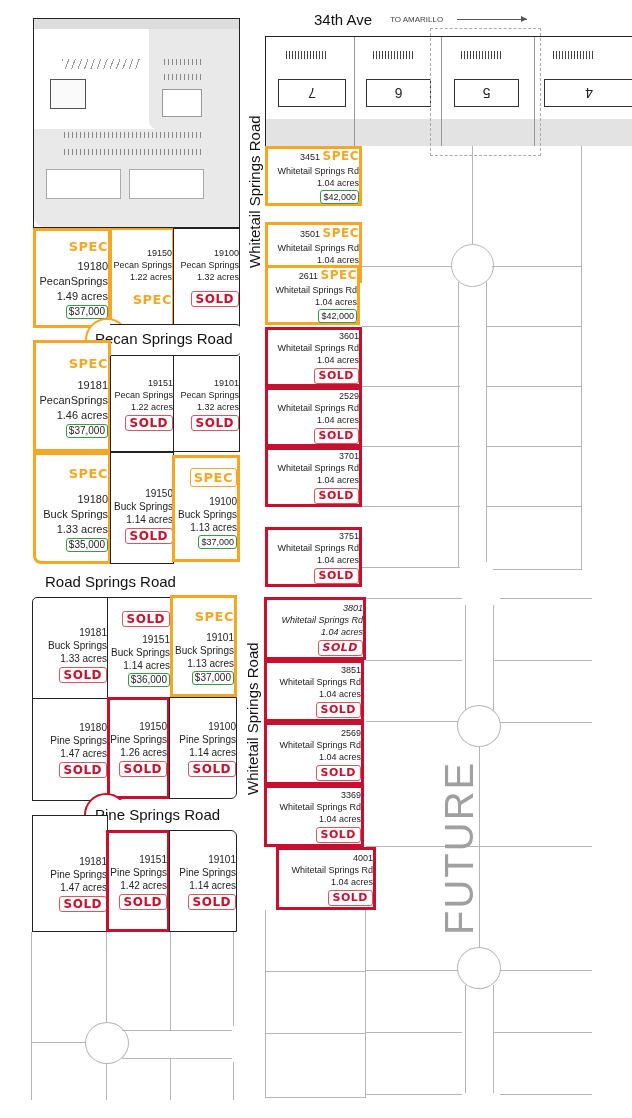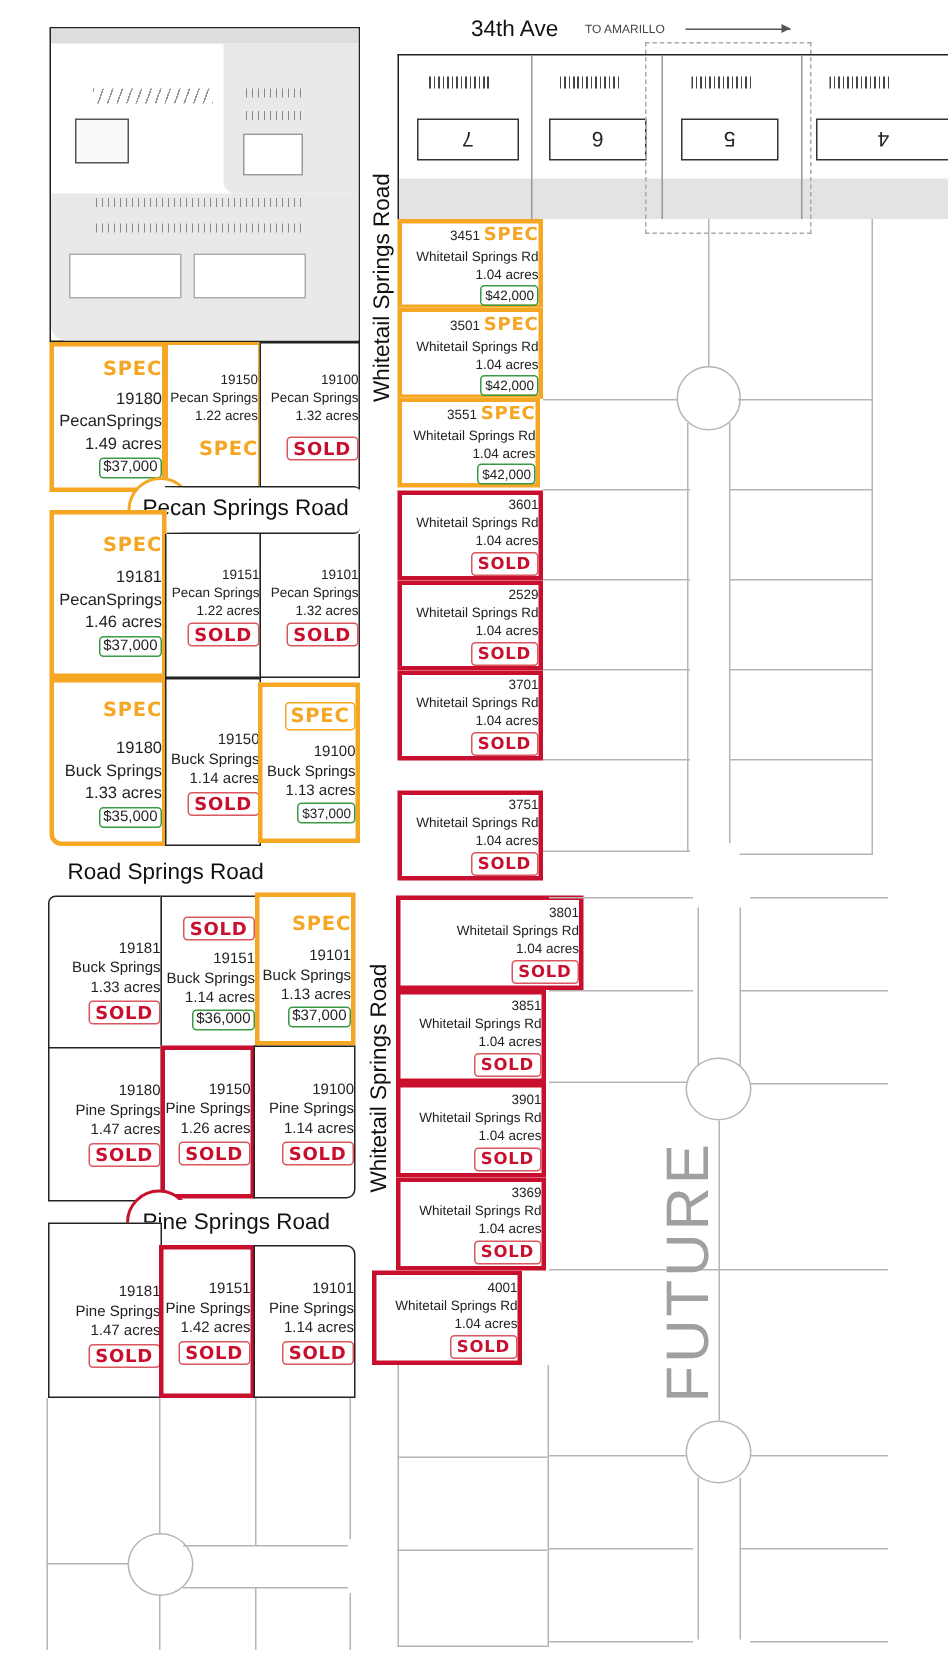--- a/index.html
+++ b/index.html
@@ -205,28 +205,28 @@
 
 <div class="road-label v" style="left:246px;top:268px;">Whitetail Springs Road</div>
 <div class="road-label v" style="left:244px;top:795px;">Whitetail Springs Road</div>
 
 <div class="lot spec" style="left:265px;top:146px;width:97px;height:60px;">
   <span class="t sm" style="margin-left:20px;"><span>3451</span> <span class="spec-tag" style="font-size:12px;">SPEC</span></span>
   <span class="t sm">Whitetail Springs Rd</span>
   <span class="t sm">1.04 acres</span>
   <span class="price" style="font-size:9px;">$42,000</span>
 </div>
-<div class="lot spec" style="left:265px;top:205px;width:97px;height:61px;">
+<div class="lot spec" style="left:265px;top:222px;width:97px;height:61px;">
   <span class="t sm" style="margin-left:20px;"><span>3501</span> <span class="spec-tag" style="font-size:12px;">SPEC</span></span>
   <span class="t sm">Whitetail Springs Rd</span>
   <span class="t sm">1.04 acres</span>
   <span class="price" style="font-size:9px;">$42,000</span>
 </div>
 <div class="lot spec" style="left:265px;top:265px;width:95px;height:60px;">
-  <span class="t sm" style="margin-left:20px;"><span>3551</span> <span class="spec-tag" style="font-size:12px;">SPEC</span></span>
+  <span class="t sm" style="margin-left:20px;"><span>2611</span> <span class="spec-tag" style="font-size:12px;">SPEC</span></span>
   <span class="t sm">Whitetail Springs Rd</span>
   <span class="t sm">1.04 acres</span>
   <span class="price" style="font-size:9px;">$42,000</span>
 </div>
 <div class="lot sold" style="left:265px;top:327px;width:97px;height:60px;">
   <span class="t sm">3601</span>
   <span class="t sm">Whitetail Springs Rd</span>
   <span class="t sm">1.04 acres</span>
   <span class="sold-tag" style="font-size:11px;">SOLD</span>
 </div>
@@ -260,45 +260,45 @@
 <div class="gline" style="left:458px;top:282px;width:1px;height:286px;"></div>
 <div class="gline" style="left:486px;top:282px;width:1px;height:280px;"></div>
 <div class="gline" style="left:492px;top:266px;width:90px;height:1px;"></div>
 <div class="gline" style="left:486px;top:326px;width:96px;height:1px;"></div>
 <div class="gline" style="left:486px;top:386px;width:96px;height:1px;"></div>
 <div class="gline" style="left:486px;top:446px;width:96px;height:1px;"></div>
 <div class="gline" style="left:486px;top:506px;width:96px;height:1px;"></div>
 <div class="gline" style="left:493px;top:569px;width:89px;height:1px;"></div>
 <div class="gline" style="left:581px;top:146px;width:1px;height:424px;"></div>
 
-<div class="lot sold" style="left:264px;top:597px;width:125px;height:63px;">
+<div class="lot sold" style="left:264px;top:597px;width:102px;height:63px;font-style:italic;">
   <span class="t sm">3801</span>
   <span class="t sm">Whitetail Springs Rd</span>
   <span class="t sm">1.04 acres</span>
   <span class="sold-tag" style="font-size:11px;">SOLD</span>
 </div>
 <div class="lot sold" style="left:264px;top:660px;width:100px;height:62px;">
   <span class="t sm">3851</span>
   <span class="t sm">Whitetail Springs Rd</span>
   <span class="t sm">1.04 acres</span>
   <span class="sold-tag" style="font-size:11px;">SOLD</span>
 </div>
 <div class="lot sold" style="left:264px;top:722px;width:100px;height:63px;">
-  <span class="t sm">3901</span>
+  <span class="t sm">2569</span>
   <span class="t sm">Whitetail Springs Rd</span>
   <span class="t sm">1.04 acres</span>
   <span class="sold-tag" style="font-size:11px;">SOLD</span>
 </div>
 <div class="lot sold" style="left:264px;top:785px;width:100px;height:62px;">
   <span class="t sm">3369</span>
   <span class="t sm">Whitetail Springs Rd</span>
   <span class="t sm">1.04 acres</span>
   <span class="sold-tag" style="font-size:11px;">SOLD</span>
 </div>
-<div class="lot sold" style="left:248px;top:847px;width:100px;height:63px;padding-left:28px;">
+<div class="lot sold" style="left:276px;top:847px;width:100px;height:63px;padding-left:28px;">
   <span class="t sm">4001</span>
   <span class="t sm">Whitetail Springs Rd</span>
   <span class="t sm">1.04 acres</span>
   <span class="sold-tag" style="font-size:11px;">SOLD</span>
 </div>
 
 <div class="gline" style="left:265px;top:910px;width:1px;height:188px;"></div>
 <div class="gline" style="left:265px;top:971px;width:100px;height:1px;"></div>
 <div class="gline" style="left:265px;top:1033px;width:100px;height:1px;"></div>
 <div class="gline" style="left:265px;top:1097px;width:100px;height:1px;"></div>

